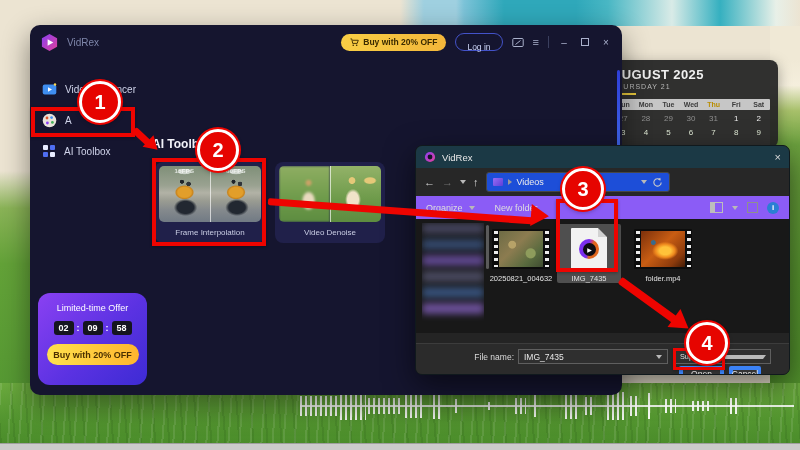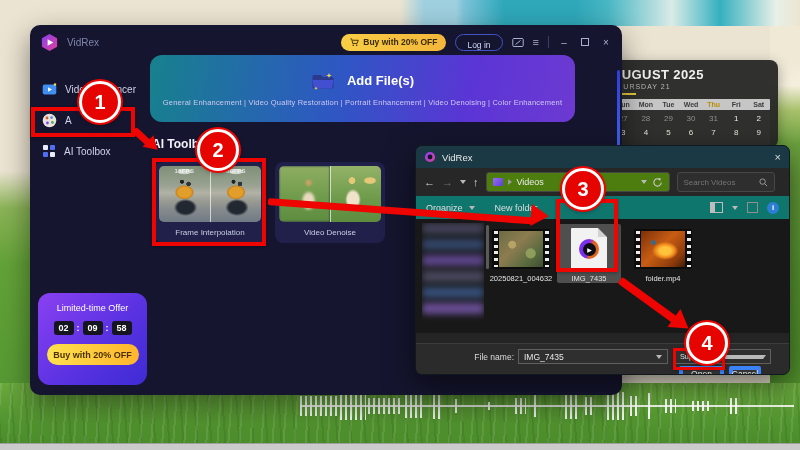--- a/index.html
+++ b/index.html
@@ -45,22 +45,22 @@
   
   .appwin{left:30px;top:25px;width:592px;height:370px;background:#15152f;border-radius:10px;
     box-shadow:0 10px 28px rgba(0,0,0,.45)}
   .edge-accent{right:2px;top:45px;width:3px;height:82px;border-radius:2px;
     background:linear-gradient(180deg,#2e3ed8,#3f66e8)}
   .titlebar{left:0;top:0;right:0;height:34px;display:flex;align-items:center;padding:0 10px}
   .app-title{color:#7e86aa;font-size:10px;margin-left:8px}
   .tb-right{margin-left:auto;display:flex;align-items:center;gap:9px}
   .buy-pill{background:linear-gradient(90deg,#f8ce45,#f3b63a);border-radius:10px;height:17px;
     padding:0 9px;display:flex;align-items:center;gap:4px;color:#3a2a00;font-size:8.5px;font-weight:bold}
-  .login-pill{border:1px solid #4352c8;border-radius:10px;height:17px;padding:0 11px;display:flex;
-    align-items:flex-end;color:#cdd5f6;font-size:8.5px}
+  .login-pill{border:1px solid #4352c8;border-radius:10px;height:17px;padding:8px 11px;display:flex;
+    align-items:flex-start;color:#cdd5f6;font-size:8.5px}
   .tb-ic{color:#aab1cc;font-size:11px;line-height:1}
   .tb-sep{width:1px;height:12px;background:#3a3f5e}
   .winbtn{color:#aab1cc;font-size:10px;width:12px;text-align:center}
   .maxbox{width:8px;height:8px;border:1px solid #aab1cc}
 
   
   .side-item{left:12px;width:125px;height:22px;display:flex;align-items:center;gap:8px;
     color:#d0d4ea;font-size:10px}
   .offer{left:8px;top:268px;width:109px;height:92px;border-radius:12px;
     background:linear-gradient(135deg,#8a41f2 0%,#5b32e2 55%,#3d2bd4 100%);
@@ -112,30 +112,30 @@
   
   .dialog{left:415px;top:145px;width:375px;height:230px;background:#242424;border:1px solid #10191d;
     border-radius:7px;box-shadow:0 10px 30px rgba(0,0,0,.55);overflow:hidden}
   .dlg-titlebar{left:0;top:0;right:0;height:22px;background:#1b3945;display:flex;align-items:center;padding:0 8px}
   .dlg-title{color:#e9e9e9;font-size:9.5px;margin-left:6px}
   .dlg-close{margin-left:auto;color:#dcdcdc;font-size:11px}
   .navrow{left:0;top:22px;right:0;height:28px;background:#272727;display:flex;align-items:center;padding:0 8px;gap:7px}
   .nav-ic{color:#d8d8d8;font-size:11px;line-height:1}
   .nav-ic.dim{color:#6f6f6f}
   .chev{width:0;height:0;border-left:3.5px solid transparent;border-right:3.5px solid transparent;border-top:4px solid #b9b9b9}
-  .addrbar{width:184px;height:20px;background:#4d7c0f;border:1px solid #474747;border-radius:3px;
+  .addrbar{width:184px;height:20px;background:#1d4ed8;border:1px solid #474747;border-radius:3px;
     display:flex;align-items:center;padding:0 6px;gap:5px}
   .addr-folder{width:10px;height:8px;border-radius:1px;background:linear-gradient(135deg,#9a6cf4,#5b3fd8)}
   .addr-sep{width:0;height:0;border-top:3.5px solid transparent;border-bottom:3.5px solid transparent;border-left:4px solid #9a9a9a}
   .addr-text{color:#ececec;font-size:9px}
   .searchbox{width:98px;height:20px;background:#2e2e2e;border:1px solid #474747;border-radius:3px;
     display:flex;align-items:center;padding:0 6px}
   .searchbox input{flex:1;background:transparent;border:0;outline:0;color:#cfcfcf;font-size:8px;
     font-family:"Liberation Sans",sans-serif;min-width:0}
-  .toolrow{left:0;top:50px;right:0;height:23px;display:flex;align-items:center;padding:0 10px;gap:6px;background:#0f766e}
+  .toolrow{left:0;top:50px;right:0;height:23px;display:flex;align-items:center;padding:0 10px;gap:6px;background:#8b5cf6}
   .tool-txt{color:#dedede;font-size:9px}
   .tool-right{margin-left:auto;display:flex;align-items:center;gap:9px}
   .viewic{width:13px;height:11px;border:1px solid #bdbdbd;background:
     linear-gradient(90deg,#bdbdbd 0 4px,transparent 4px)}
   .viewic2{width:11px;height:11px;border:1px solid #8f8f8f}
   .bluedot{width:12px;height:12px;border-radius:50%;background:#2a7fd4;color:#fff;font-size:8px;
     display:flex;align-items:center;justify-content:center;font-weight:bold}
   .dlg-content{left:0;top:73px;right:0;height:114px;background:#181818}
   .leftpane{left:6px;top:4px;width:62px;height:106px;overflow:hidden}
   .lp-row{height:11px;border-radius:2px;margin-bottom:5px;filter:blur(3.5px);opacity:.85}
@@ -323,32 +323,20 @@
       <div class="timer">
         <div class="tbox">02</div>
         <span class="tcolon">:</span>
         <div class="tbox">09</div>
         <span class="tcolon">:</span>
         <div class="tbox">58</div>
       </div>
       <div class="offer-btn">Buy with 20% OFF</div>
     </div>
 
-    <div class="ab banner">
-      <div class="banner-main">
-        <svg width="26" height="20" viewBox="0 0 26 20">
-          <path d="M3 4 h7 l2 2 h9 a1.5 1.5 0 0 1 1.5 1.5 V16 a1.5 1.5 0 0 1 -1.5 1.5 H3 A1.5 1.5 0 0 1 1.5 16 V5.5 A1.5 1.5 0 0 1 3 4 Z" fill="#2c3a8e"></path>
-          <path d="M1.5 9 h21 l-1.5 8.5 H3 Z" fill="#414fd0"></path>
-          <path d="M18 2 l0.7 1.8 1.8 0.7 -1.8 0.7 -0.7 1.8 -0.7 -1.8 -1.8 -0.7 1.8 -0.7 Z" fill="#ffd84d"></path>
-          <path d="M5 15.5 l0.5 1.2 1.2 0.5 -1.2 0.5 -0.5 1.2 -0.5 -1.2 -1.2 -0.5 1.2 -0.5 Z" fill="#ffd84d"></path>
-        </svg>
-        <span class="banner-title">Add File(s)</span>
-      </div>
-      <div class="banner-sub">General Enhancement | Video Quality Restoration | Portrait Enhancement | Video Denoising | Color Enhancement</div>
-    </div>
 
     <div class="ab section-title">AI Toolbox</div>
 
     <div class="ab card" style="left:125px">
       <div class="card-img">
         <div class="half moto">
             <div class="fps">15FPS</div>
           </div>
         <div class="half moto">
             <div class="fps">60FPS</div>
@@ -390,27 +378,20 @@
         <span class="addr-folder"></span>
         <span class="addr-sep"></span>
         <span class="addr-text">Videos</span>
         <span style="flex:1"></span>
         <span class="chev"></span>
         <svg width="11" height="11" viewBox="0 0 12 12">
           <path d="M10 6a4 4 0 1 1-1.1-2.8" fill="none" stroke="#c9c9c9" stroke-width="1.2"></path>
           <polygon points="9.2,0.8 9.2,4 6.4,2.4" fill="#c9c9c9"></polygon>
         </svg>
       </div>
-      <div class="searchbox">
-        <input placeholder="Search Videos" style="">
-        <svg width="9" height="9" viewBox="0 0 10 10">
-          <circle cx="4" cy="4" r="3" fill="none" stroke="#9a9a9a" stroke-width="1.1"></circle>
-          <path d="M6.3 6.3 L9 9" stroke="#9a9a9a" stroke-width="1.1"></path>
-        </svg>
-      </div>
     </div>
 
     <div class="ab toolrow">
       <span class="tool-txt">Organize</span>
       <span class="chev"></span>
       <span class="tool-txt" style="margin-left:14px">New folder</span>
       <div class="tool-right">
         <span class="viewic"></span>
         <span class="chev"></span>
         <span class="viewic2"></span>

